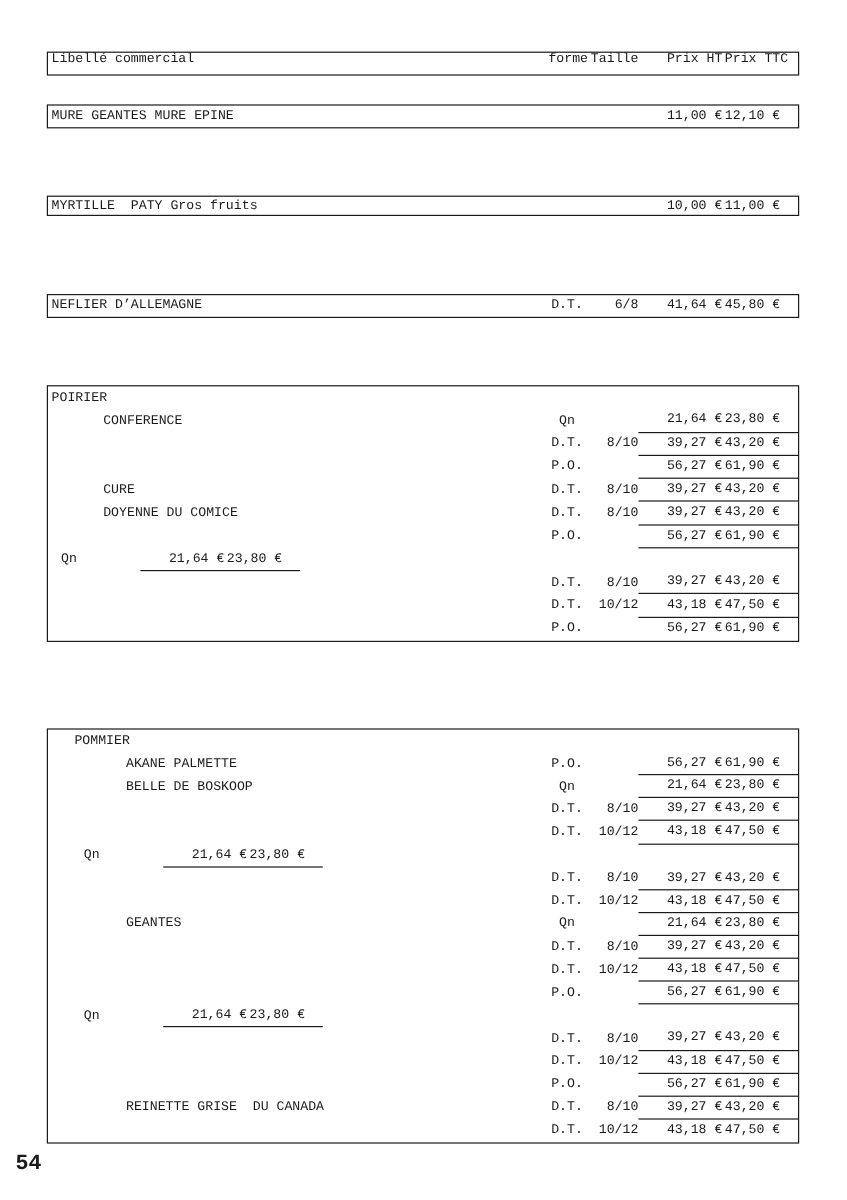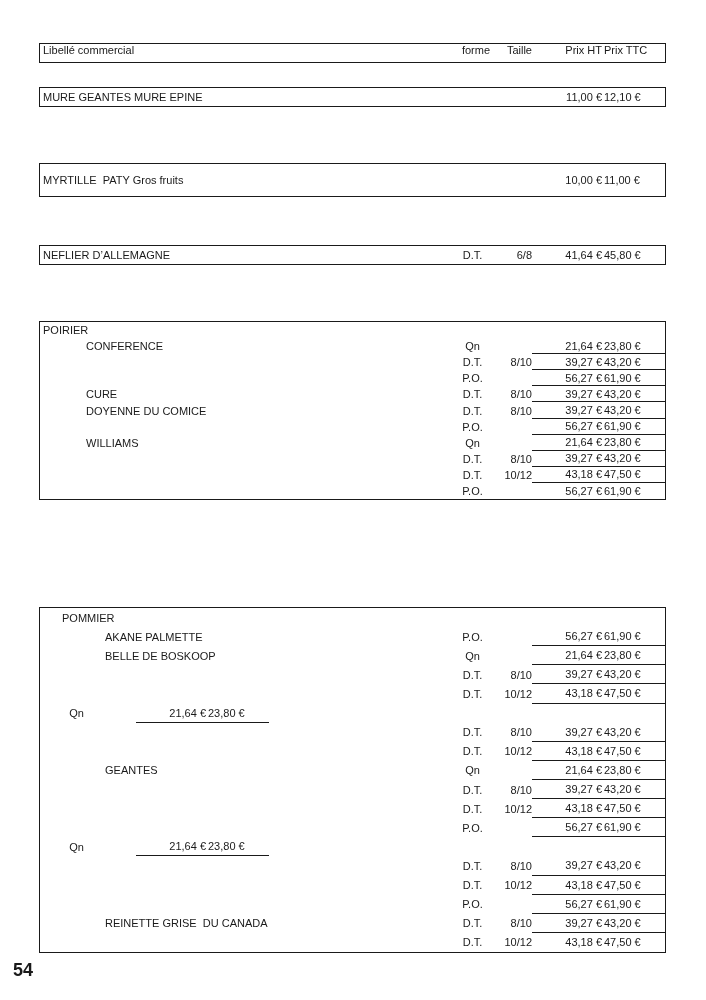--- a/index.html
+++ b/index.html
@@ -1,38 +1,38 @@
 <!DOCTYPE html>
 <html><head>
 <meta charset="utf-8">
 <style>
   html, body { margin: 0; padding: 0; background: #ffffff; }
   .page {
     position: relative;
     width: 706px;
     height: 1000px;
     background: #ffffff;
-    font-family: Liberation Sans, sans-serif;
+    font-family: Liberation Mono, monospace;
     font-size: 11px;
     color: #1a1a1a;
     overflow: hidden;
   }
   .box {
     position: absolute;
     left: 39px;
     width: 627px;
     border: 1.5px solid #1a1a1a;
     box-sizing: border-box;
     background: #ffffff;
   }
   .header-box { top: 43px; height: 20px; }
   .sec-0 { top: 87px;  height: 20px; }
-  .sec-1 { top: 163px; height: 34px; }
+  .sec-1 { top: 163px; height: 17px; }
   .sec-2 { top: 245px; height: 20px; }
-  .sec-3 { top: 321px; height: 179px; }
+  .sec-3 { top: 321px; height: 214px; }
   .sec-4 { top: 607px; height: 346px; padding-left: 19px; }
 
   .single { display: flex; }
   .single .trow { width: 100%; height: 100%; }
   .group { display: flex; flex-direction: column; }
   .group .trow { flex: 1; min-height: 0; }
 
   .trow { display: flex; align-items: center; }
   .cell { white-space: pre; overflow: visible; }
   .cell.name   { flex: 1; padding-left: 3px; }
@@ -159,21 +159,20 @@
         <div class="trow">
           <div class="cell name indent"></div>
           <div class="cell forme">P.O.</div>
           <div class="cell taille"></div>
           <div class="prices ul">
             <div class="cell ht">56,27 €</div>
             <div class="cell ttc">61,90 €</div>
           </div>
         </div>
         <div class="trow">
-          <div class="cell name indent">WILLIAMS</div>
           <div class="cell forme">Qn</div>
           <div class="cell taille"></div>
           <div class="prices ul">
             <div class="cell ht">21,64 €</div>
             <div class="cell ttc">23,80 €</div>
           </div>
         </div>
         <div class="trow">
           <div class="cell name indent"></div>
           <div class="cell forme">D.T.</div>

